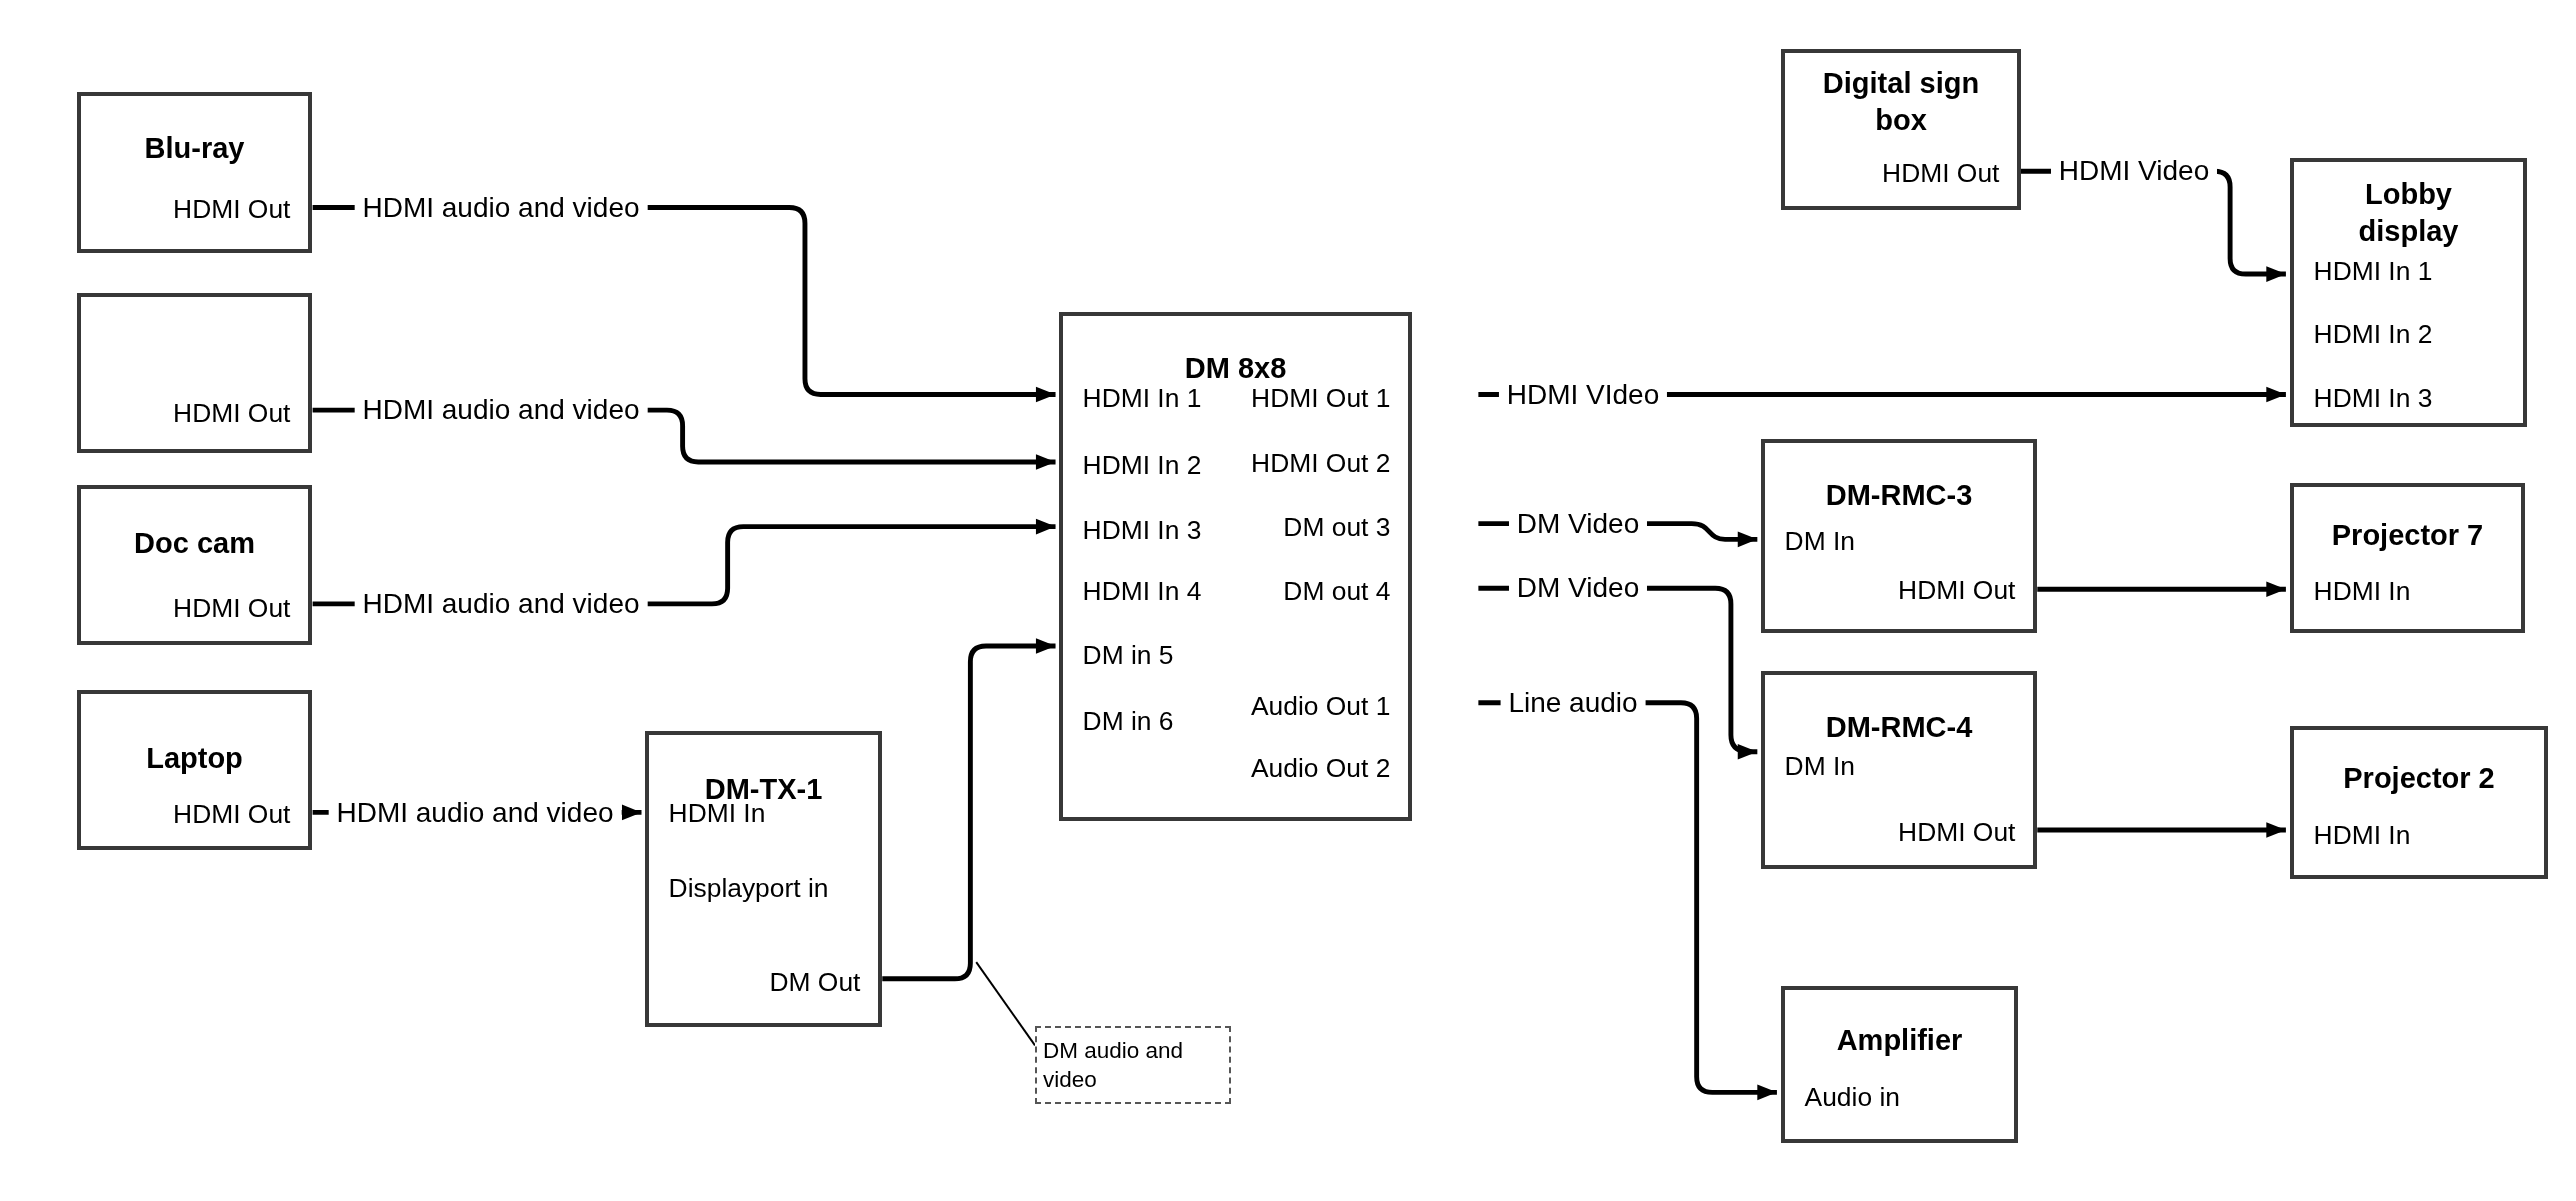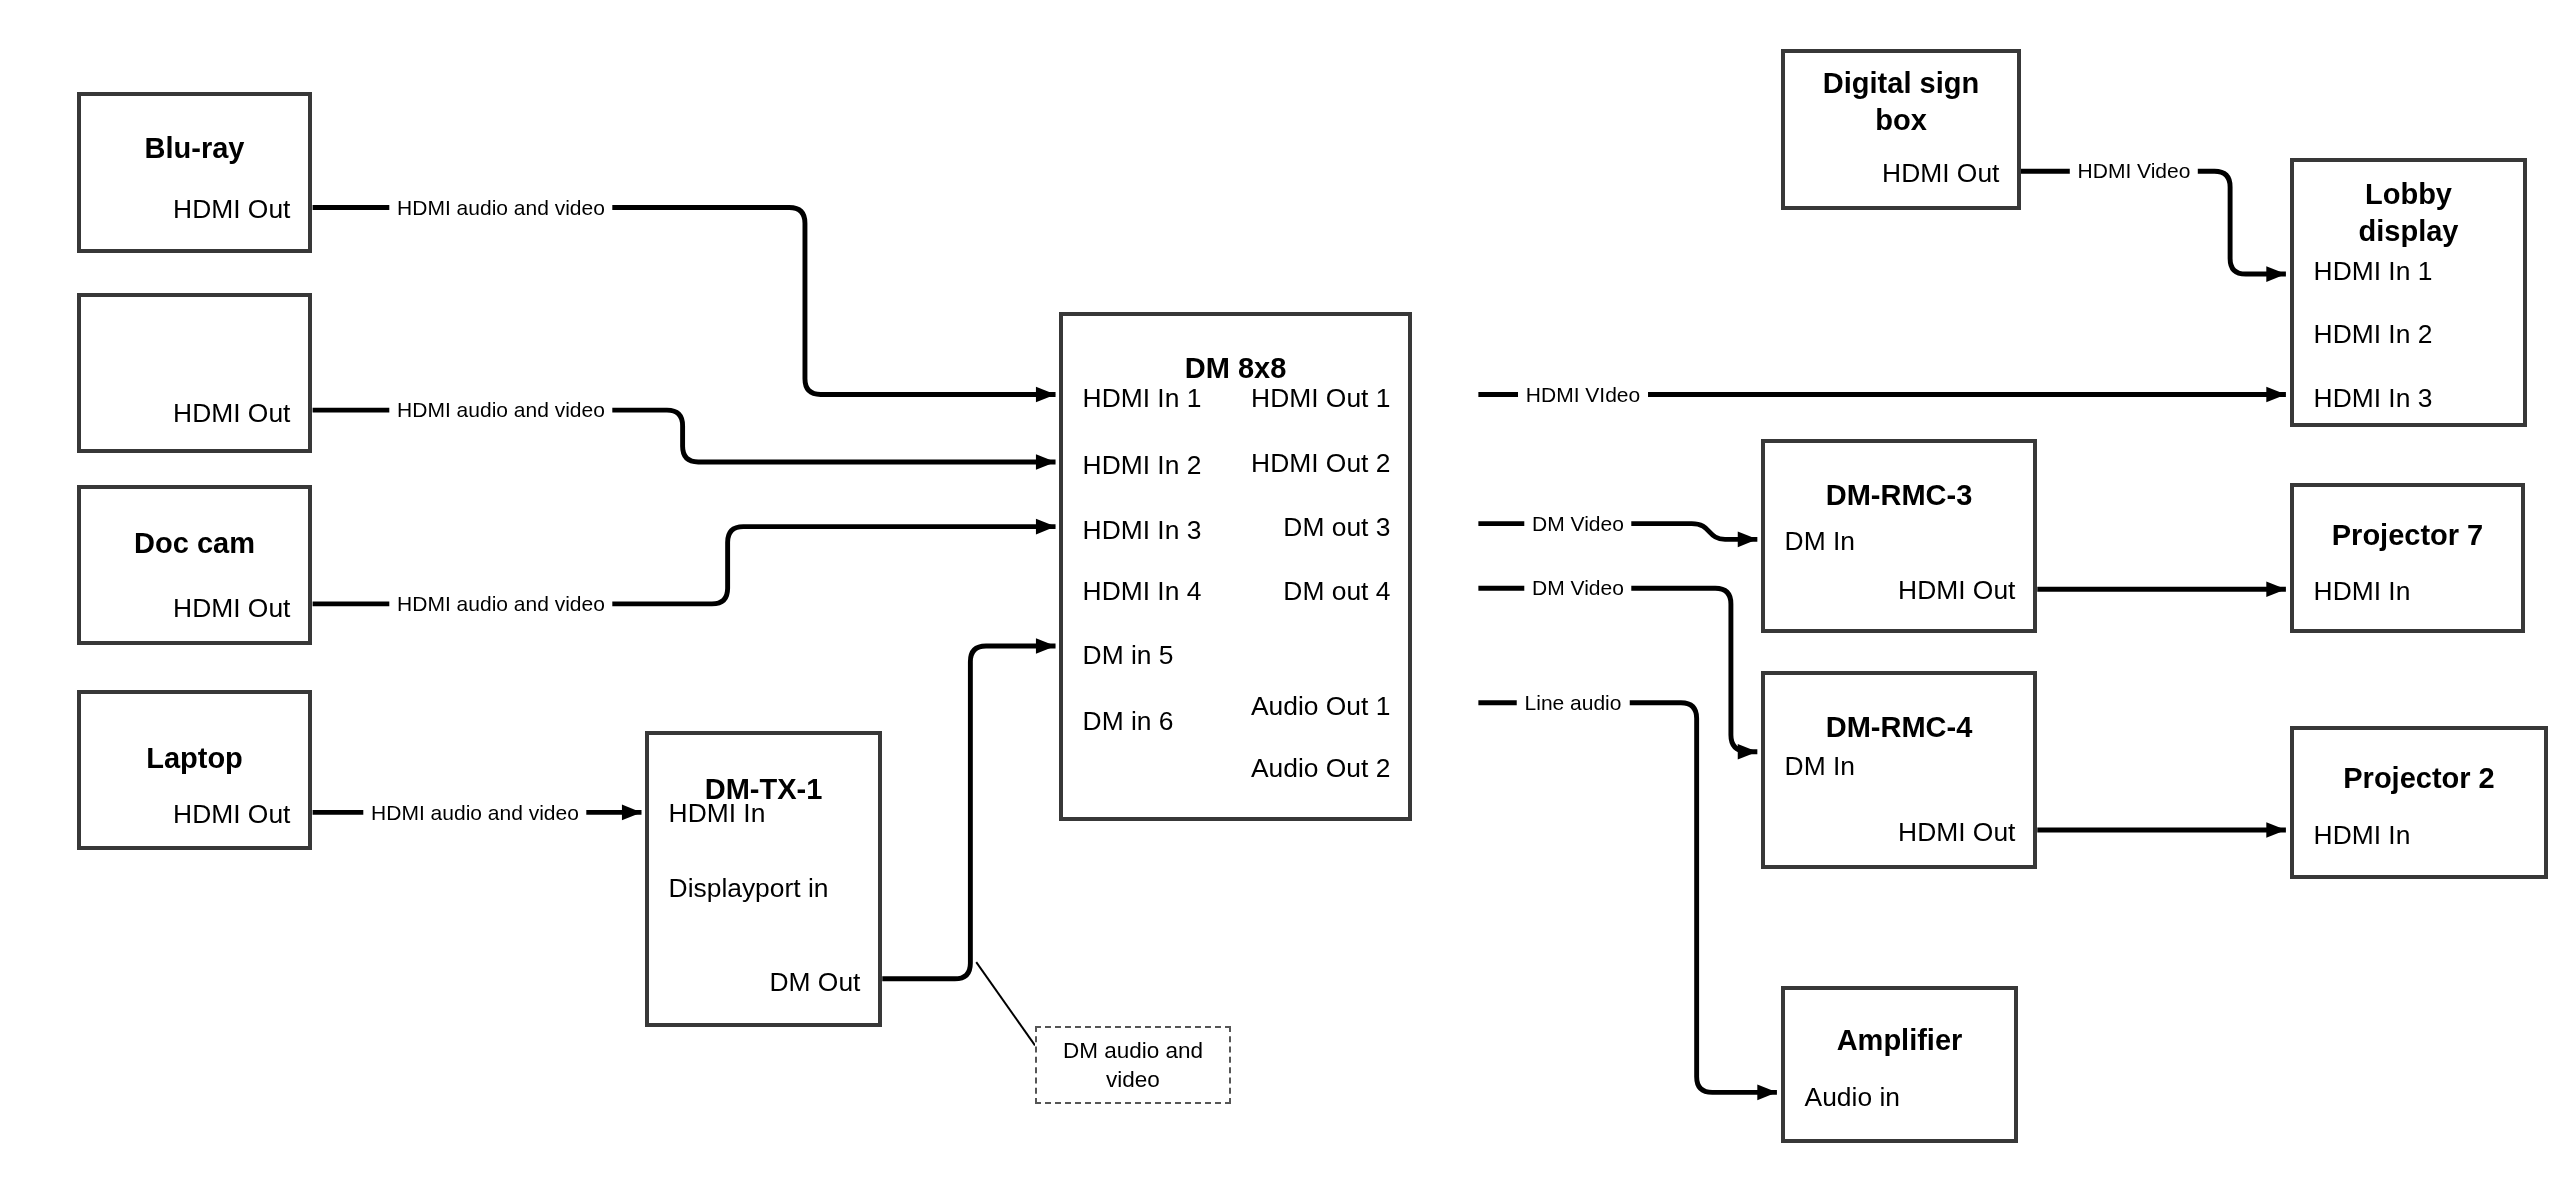--- a/index.html
+++ b/index.html
@@ -33,33 +33,33 @@
     position:absolute;
     font-size:26.4px;
     line-height:31px;
     white-space:nowrap;
   }
   .pl{left:19.6px;}
   .pr{right:17.6px;text-align:right;}
   .wlabel{
     position:absolute;
     transform:translate(-50%,-50%);
-    font-size:21px;
+    font-size:28px;
     line-height:27.4px;
     background:#ffffff;
     padding:0 7.8px;
     white-space:nowrap;
   }
   .callout-box{
     position:absolute;
     left:1035px;top:1026px;width:196px;height:78px;
     border:2px dashed #555555;
     box-sizing:border-box;
     display:flex;align-items:center;justify-content:center;
-    text-align:center;
+    text-align:left;
     font-size:22.5px;line-height:29px;
     background:#ffffff;
     padding:2px 5.9px;
   }
 </style>
 </head>
 <body>
 
 <div class="stage">
 

